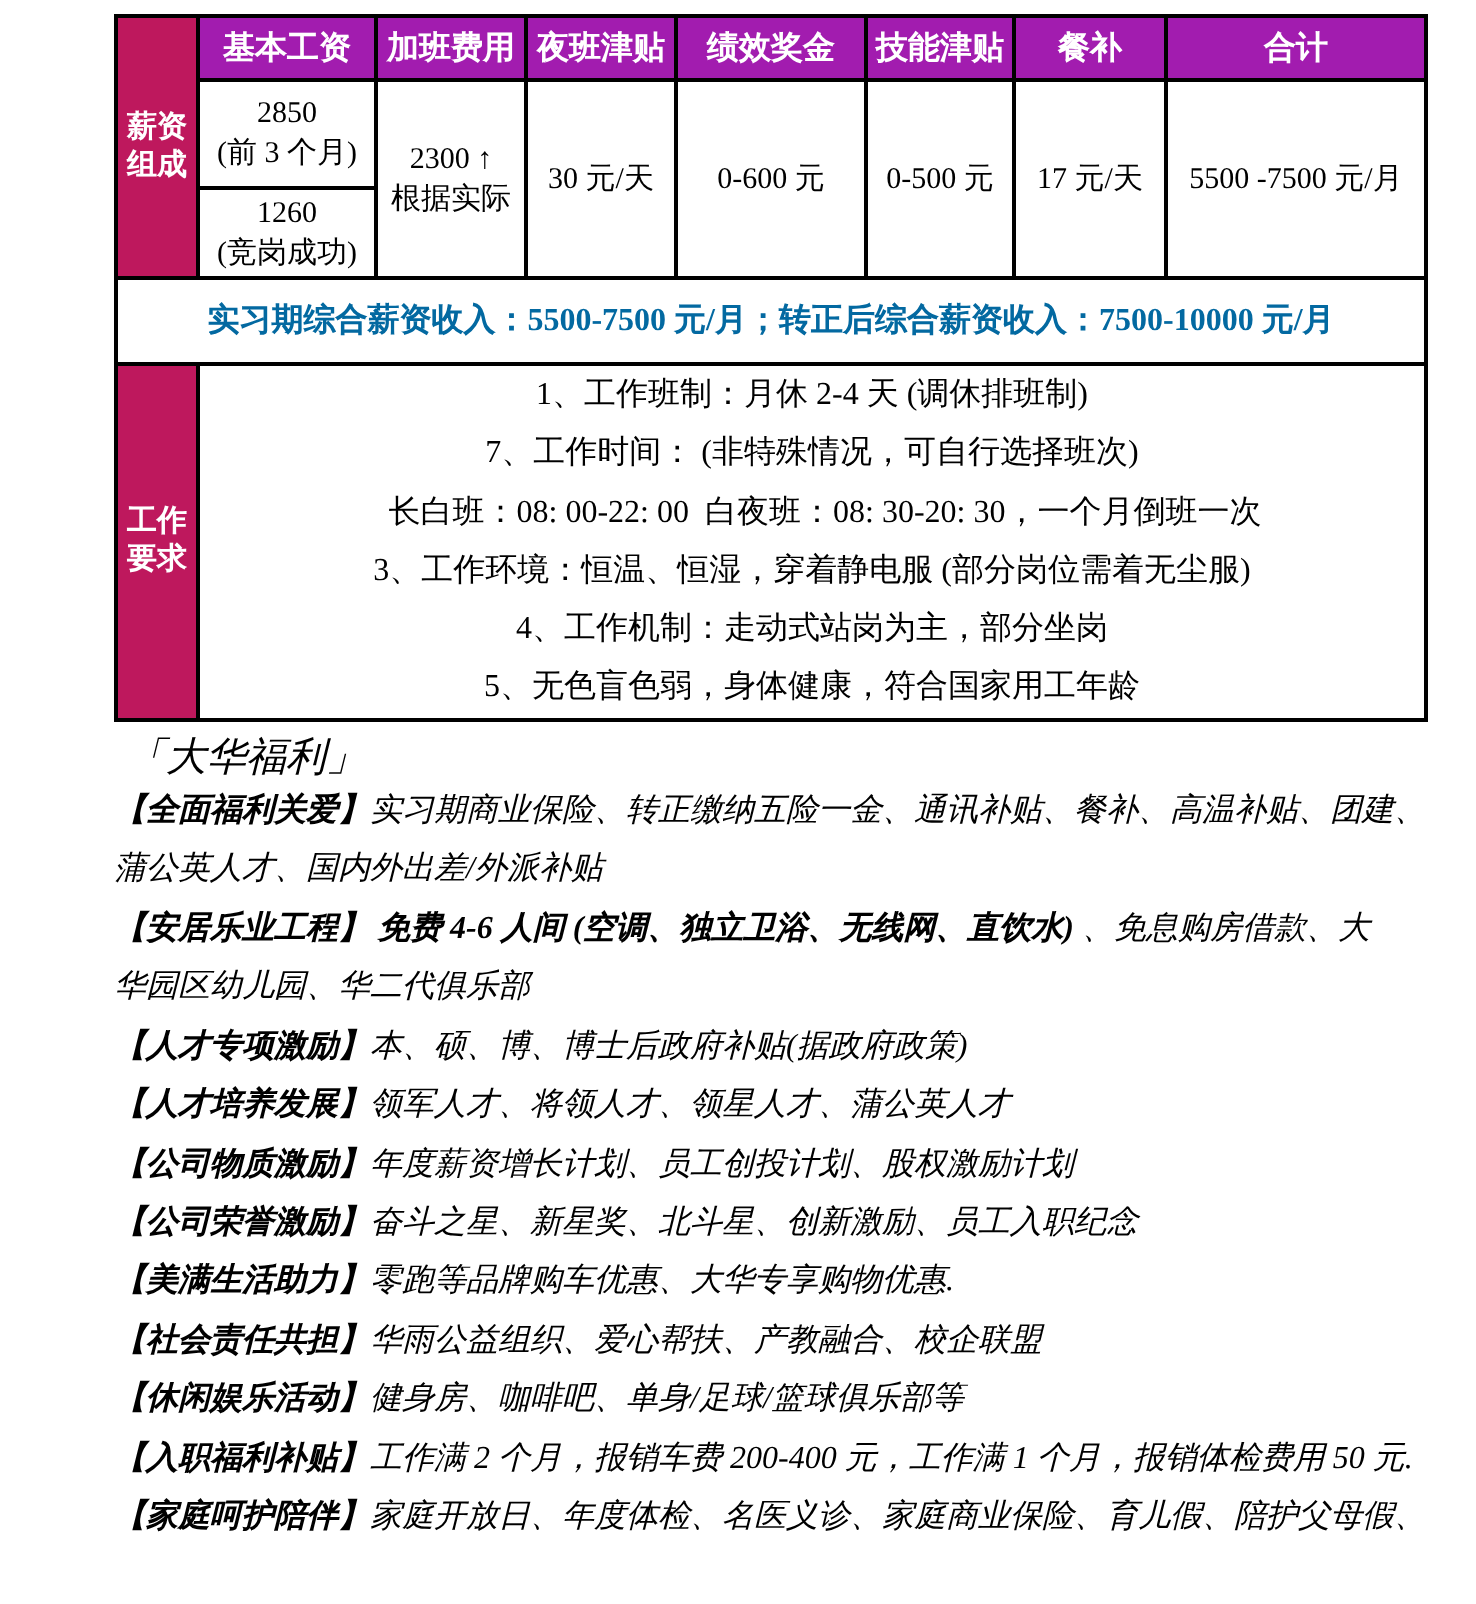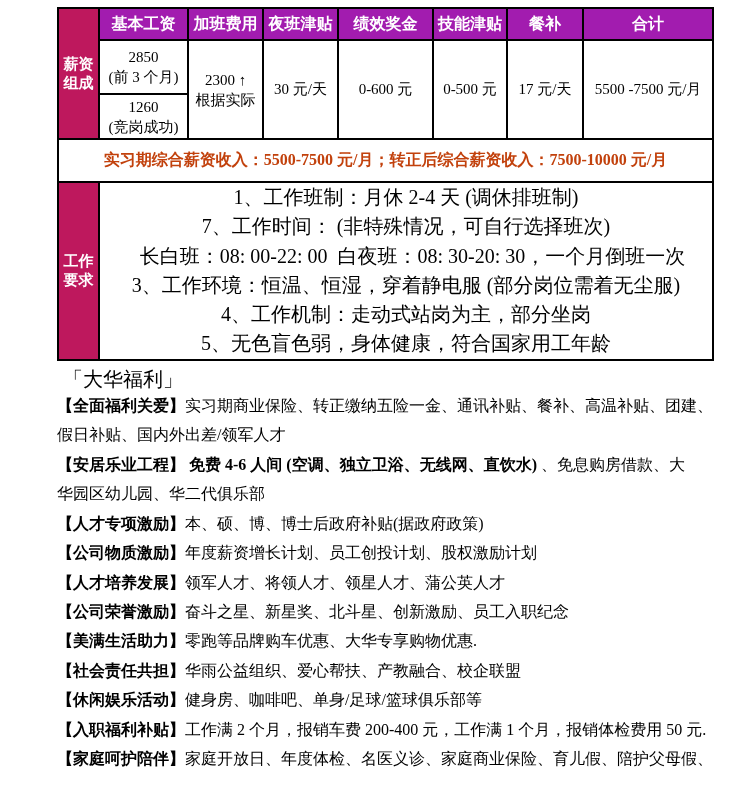--- a/index.html
+++ b/index.html
@@ -21,28 +21,28 @@
     font-size:15px; line-height:19px; white-space:pre-line;
   }
   .colhead {
     background:#a21caf; color:#ffffff; font-weight:bold;
     font-size:16px; height:30px;
   }
   .twoline { white-space:pre-line; font-size:15px; line-height:20px; }
   .numcell { font-size:15px; }
   tr.r2 { height:54px; }
   tr.r3 { height:45px; }
-  .sumcell { height:41px; color:#c2410c; font-weight:bold; font-size:16px; }
+  .sumcell { height:41px; color:#0369a1; font-weight:bold; font-size:16px; }
   tr.rwork { height:176px; }
   .workcell { text-align:left; vertical-align:middle; padding:2px 8px 2px 12px; }
-  .wline { font-size:20px; line-height:29.3px; white-space:pre-wrap; }
+  .wline { font-size:16px; line-height:29.3px; white-space:pre-wrap; }
   .wline.indent { padding-left:13px; }
 
   
-  .benefits { width:668px; }
+  .benefits { width:668px;font-style:italic; }
   .btitle { font-size:20px; line-height:24px; margin:6px 0 0 6px; }
   .benefit .bl { font-size:16px; line-height:29.45px; }
   .blabel, .bbold { font-weight:bold; }
 </style>
 </head>
 <body>
 
 <div class="doc">
 
   <table class="salary">
@@ -99,38 +99,38 @@
       </td>
     </tr>
   </tbody>
     </table>
 
   <div class="benefits">
     <div class="btitle">「大华福利」</div>
 
     <div class="benefit">
       <div class="bl"><strong class="blabel">【全面福利关爱】</strong><strong class="bbold"></strong><span>实习期商业保险、转正缴纳五险一金、通讯补贴、餐补、高温补贴、团建、</span></div>
-      <div class="bl"><span>假日补贴、国内外出差/领军人才</span></div>
+      <div class="bl"><span>蒲公英人才、国内外出差/外派补贴</span></div>
     </div>
 
     <div class="benefit">
       <div class="bl"><strong class="blabel">【安居乐业工程】</strong><strong class="bbold"> 免费 4-6 人间 (空调、独立卫浴、无线网、直饮水) </strong><span>、免息购房借款、大</span></div>
       <div class="bl"><span>华园区幼儿园、华二代俱乐部</span></div>
     </div>
 
     <div class="benefit">
       <div class="bl"><strong class="blabel">【人才专项激励】</strong><span>本、硕、博、博士后政府补贴(据政府政策)</span></div>
     </div>
 
     <div class="benefit">
-      <div class="bl"><strong class="blabel">【公司物质激励】</strong><span>年度薪资增长计划、员工创投计划、股权激励计划</span></div>
+      <div class="bl"><strong class="blabel">【人才培养发展】</strong><span>领军人才、将领人才、领星人才、蒲公英人才</span></div>
     </div>
 
     <div class="benefit">
-      <div class="bl"><strong class="blabel">【人才培养发展】</strong><span>领军人才、将领人才、领星人才、蒲公英人才</span></div>
+      <div class="bl"><strong class="blabel">【公司物质激励】</strong><span>年度薪资增长计划、员工创投计划、股权激励计划</span></div>
     </div>
 
     <div class="benefit">
       <div class="bl"><strong class="blabel">【公司荣誉激励】</strong><span>奋斗之星、新星奖、北斗星、创新激励、员工入职纪念</span></div>
     </div>
 
     <div class="benefit">
       <div class="bl"><strong class="blabel">【美满生活助力】</strong><span>零跑等品牌购车优惠、大华专享购物优惠.</span></div>
     </div>
 

